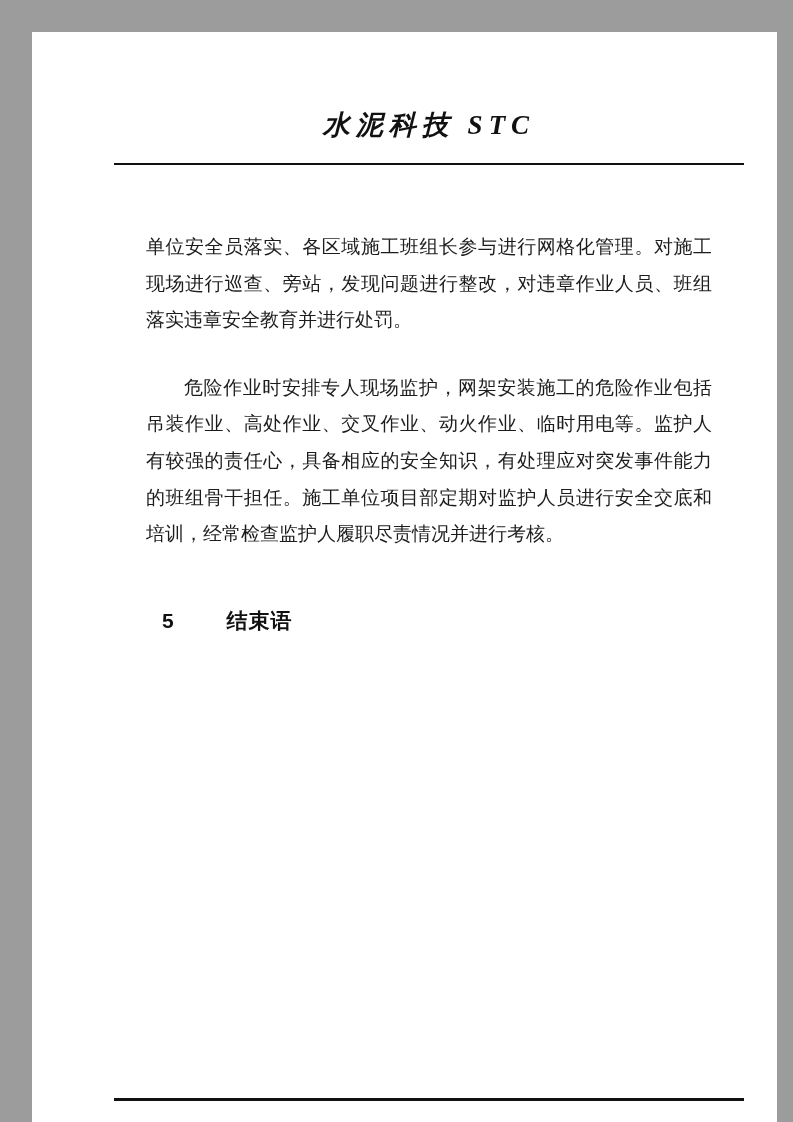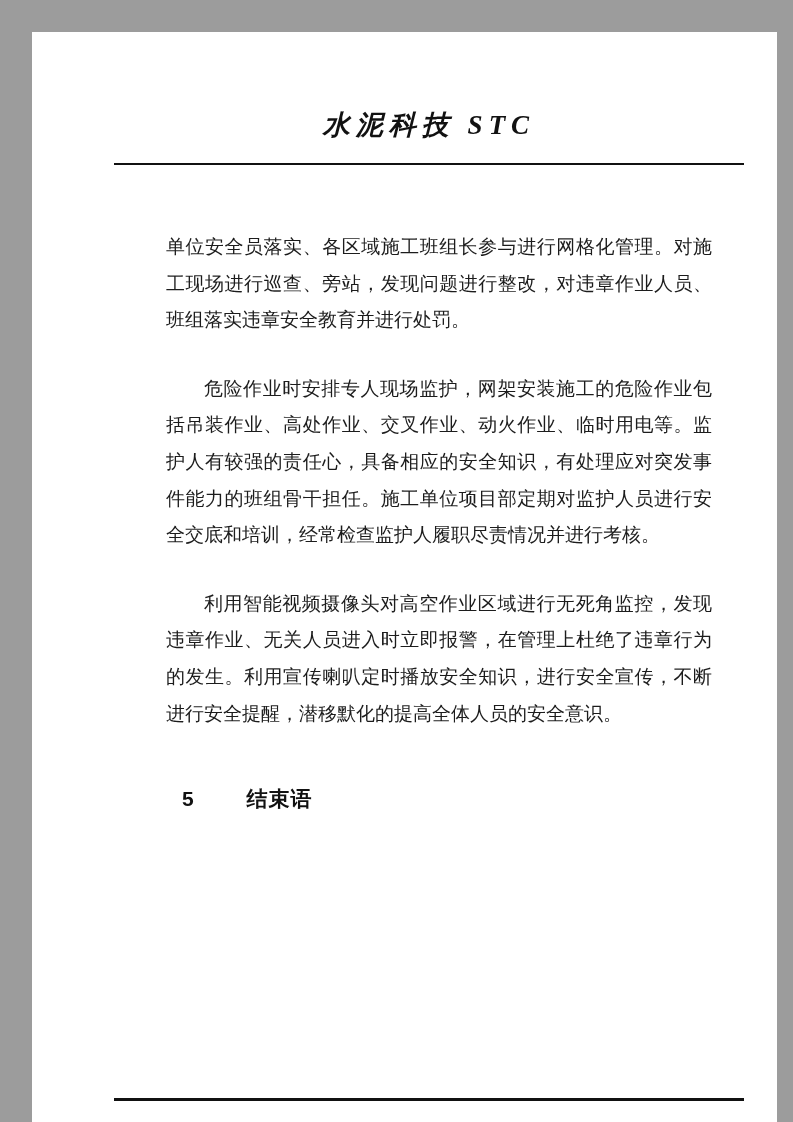--- a/index.html
+++ b/index.html
@@ -32,24 +32,23 @@
   .header-rule {
     height: 0;
     border-top: 2.5px solid #111111;
   }
   .body-text {
     font-size: 19px;
     line-height: 36.6px;
     text-align: justify;
     text-justify: inter-character;
     color: #1c1c1c;
-    margin-left: 20px;
   }
   .body-text p { margin: 0; }
-  .body-text p.indented { text-indent: 2em; }
+  .body-text p.indented { text-indent: 2em; font-family: Liberation Mono, monospace; }
   .section-heading {
     font-family: Liberation Sans, sans-serif;
     font-weight: bold;
     font-size: 21px;
     line-height: 38px;
     color: #111111;
     text-align: left;
   }
   .section-heading .sec-num { display: inline-block; }
   .section-heading .sec-title { display: inline-block; margin-left: 15px; letter-spacing: 1px; }
@@ -94,21 +93,20 @@
 <div class="page">
   <div class="content">
 
     <div class="journal-title">水泥科技 STC</div>
 
     <div class="header-rule"></div>
 
     <div class="body-text">
       <p>单位安全员落实、各区域施工班组长参与进行网格化管理。对施工现场进行巡查、旁站，发现问题进行整改，对违章作业人员、班组落实违章安全教育并进行处罚。</p>
       <p class="indented">危险作业时安排专人现场监护，网架安装施工的危险作业包括吊装作业、高处作业、交叉作业、动火作业、临时用电等。监护人有较强的责任心，具备相应的安全知识，有处理应对突发事件能力的班组骨干担任。施工单位项目部定期对监护人员进行安全交底和培训，经常检查监护人履职尽责情况并进行考核。</p>
-      <p class="indented">利用智能视频摄像头对高空作业区域进行无死角监控，发现违章作业、无关人员进入时立即报警，在管理上杜绝了违章行为的发生。利用宣传喇叭定时播放安全知识，进行安全宣传，不断进行安全提醒，潜移默化的提高全体人员的安全意识。</p>
 
       <div class="section-heading">
         <span class="sec-num">5</span>
         <span class="sec-title">结束语</span>
       </div>
 
     </div>
   </div>
 
   <div class="page-footer">

